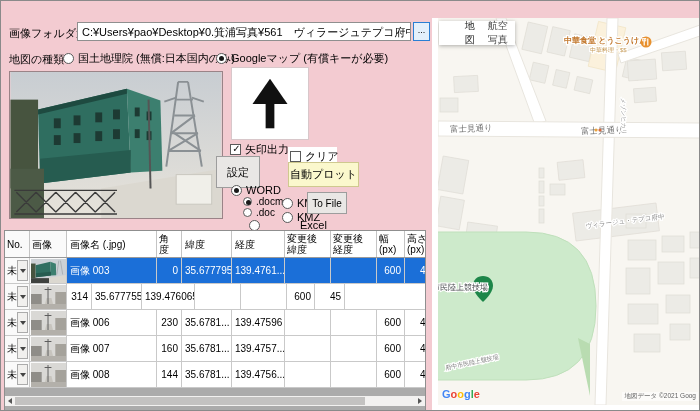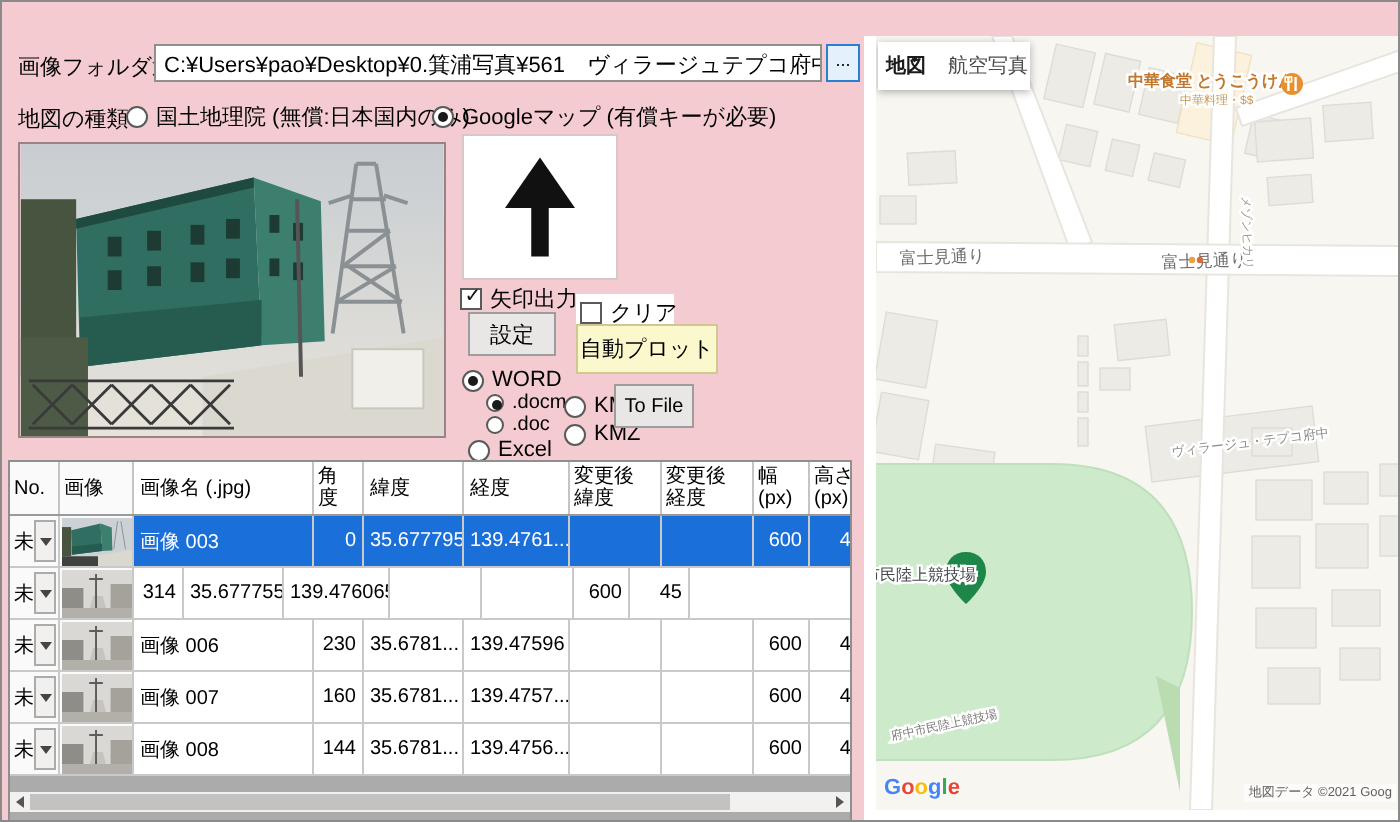--- a/index.html
+++ b/index.html
@@ -71,21 +71,21 @@
     border-right:4px solid #555;}
   .tri-r{width:0;height:0;border-top:3px solid transparent;border-bottom:3px solid transparent;
     border-left:4px solid #555;}
   .sthumb{position:absolute;left:10px;top:1px;width:350px;height:8px;background:#c3c2c1;}
   .sbtn.right{position:absolute;right:0;}
   
   .right-panel{position:absolute;left:431px;top:17px;width:269px;height:394px;background:#fff;}
   .map{position:absolute;left:6px;top:0;width:262px;height:387px;overflow:hidden;background:#f8f6f1;}
   .map-type{position:absolute;left:1px;top:3px;width:76px;height:24px;background:#fff;
     box-shadow:0 1px 4px rgba(0,0,0,.3);display:flex;align-items:center;font-size:10px;z-index:3;}
-  .map-type .t1{margin-left:4px;font-weight:bold;color:#1b1b1b;}
+  .map-type .t1{margin-left:24px;font-weight:normal;color:#1b1b1b;text-align:center;}
   .map-type .t2{margin-left:11px;color:#4c4c4c;}
   .glogo{position:absolute;left:4px;bottom:5px;font-size:11px;font-weight:bold;z-index:3;
     letter-spacing:0px;text-shadow:0 0 2px #fff;}
   .gcopy{position:absolute;right:2px;bottom:4px;font-size:6.5px;color:#5f5f5f;z-index:3;
     background:rgba(255,255,255,.6);padding:0 2px;}
 </style>
 </head>
 <body>
 
 <div class="window">
@@ -157,21 +157,21 @@
     </svg>
   </div>
 
   <label class="chk-item" style="left:229px;top:141px;">
     <span class="cb">
         <span class="mark">✓</span>
       </span>
     <span>矢印出力</span>
   </label>
 
-  <div class="btn" style="left:233px;top:155px;width:44px;height:22px;">設定</div>
+  <div class="btn" style="left:215px;top:155px;width:44px;height:32px;">設定</div>
 
   <div class="white-chip" style="left:287px;top:146px;width:49px;height:15px;"></div>
   <label class="chk-item" style="left:289px;top:148px;">
     <span class="cb"></span>
     <span>クリア</span>
   </label>
 
   <div class="btn yellow" style="left:287px;top:161px;width:71px;height:25px;">自動プロット</div>
 
   <label class="radio-item" style="left:230px;top:183px;">
@@ -179,21 +179,21 @@
     <span>WORD</span>
   </label>
   <label class="radio-item" style="left:242px;top:195px;font-size:10px;">
     <span class="radio on" style="width:9px;height:9px;"></span>
     <span>.docm</span>
   </label>
   <label class="radio-item" style="left:242px;top:206px;font-size:10px;">
     <span class="radio" style="width:9px;height:9px;"></span>
     <span>.doc</span>
   </label>
-  <label class="radio-item" style="left:233px;top:218px;">
+  <label class="radio-item" style="left:248px;top:218px;gap:36px;">
     <span class="radio"></span>
     <span>Excel</span>
   </label>
   <label class="radio-item" style="left:281px;top:196px;">
     <span class="radio"></span>
     <span>KML</span>
   </label>
   <label class="radio-item" style="left:281px;top:210px;">
     <span class="radio"></span>
     <span>KMZ</span>

